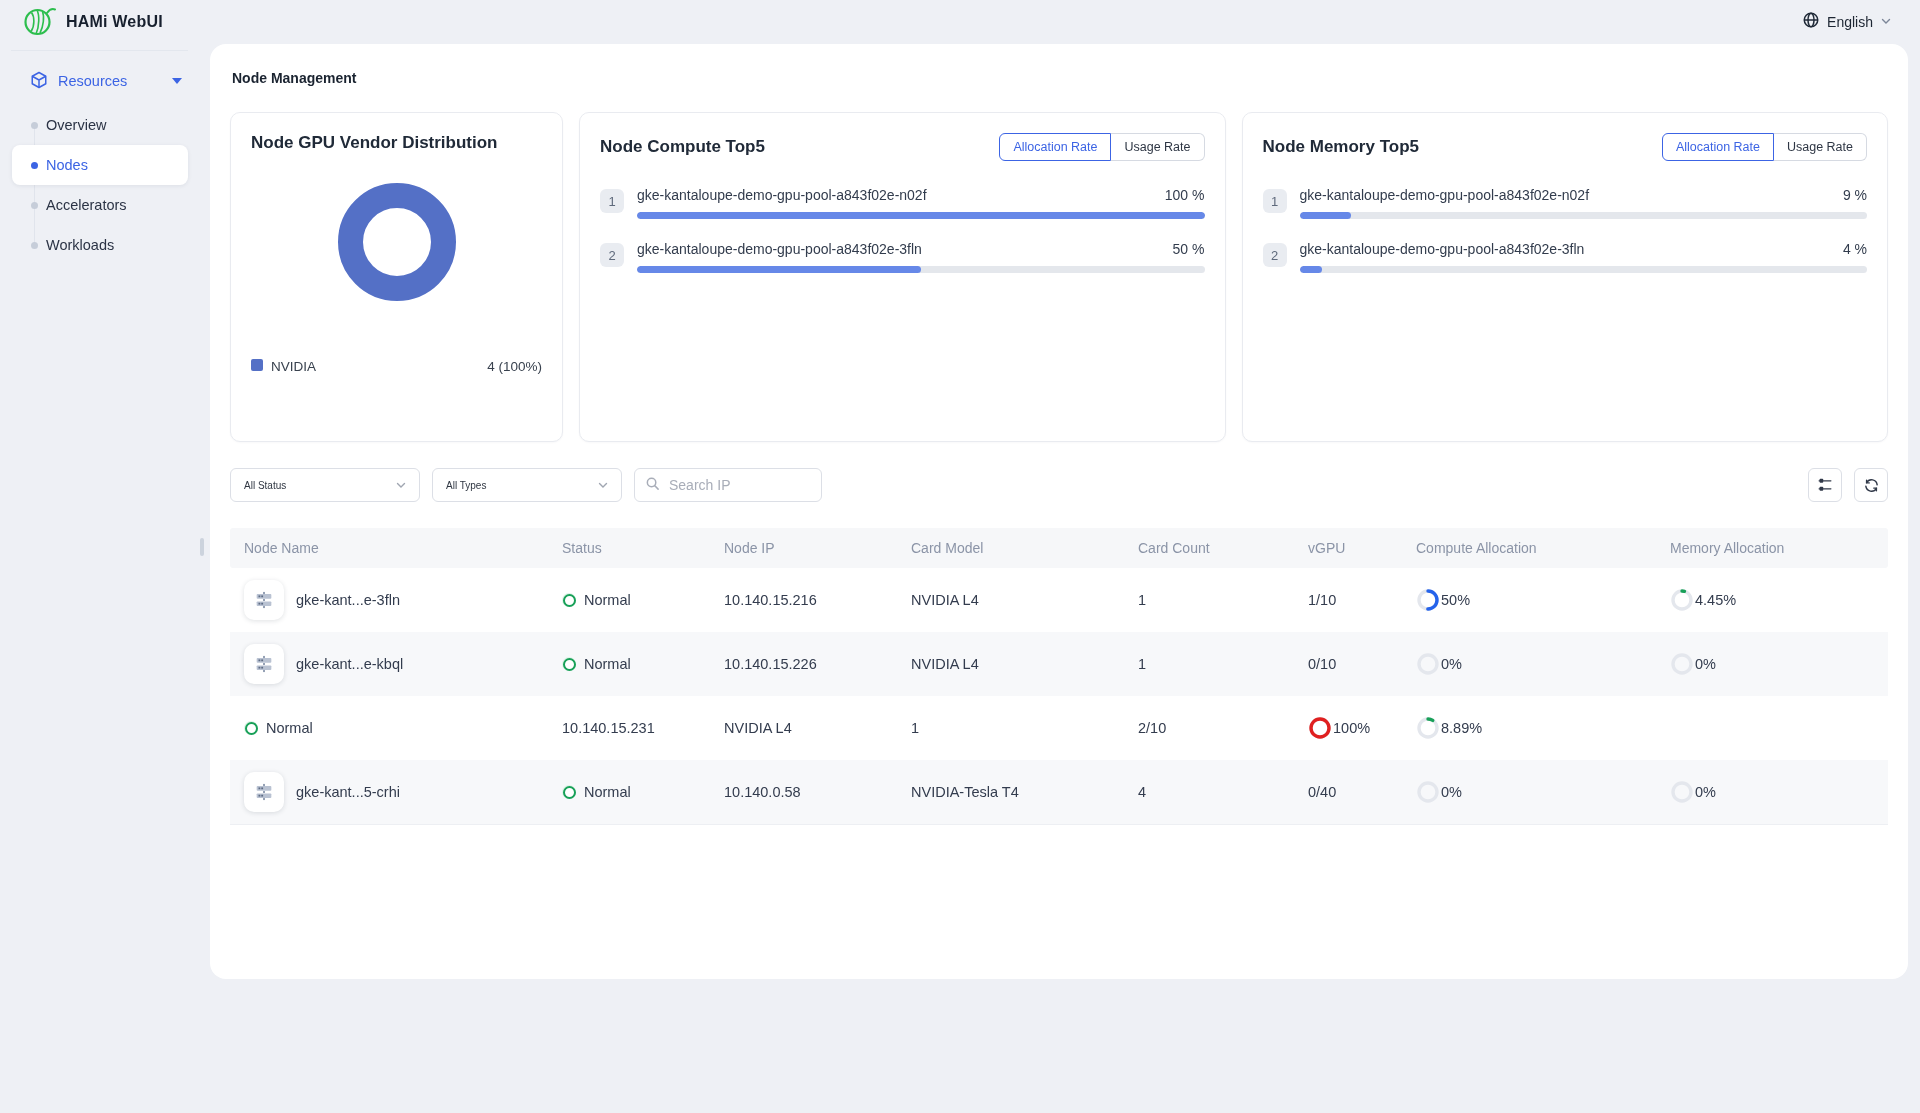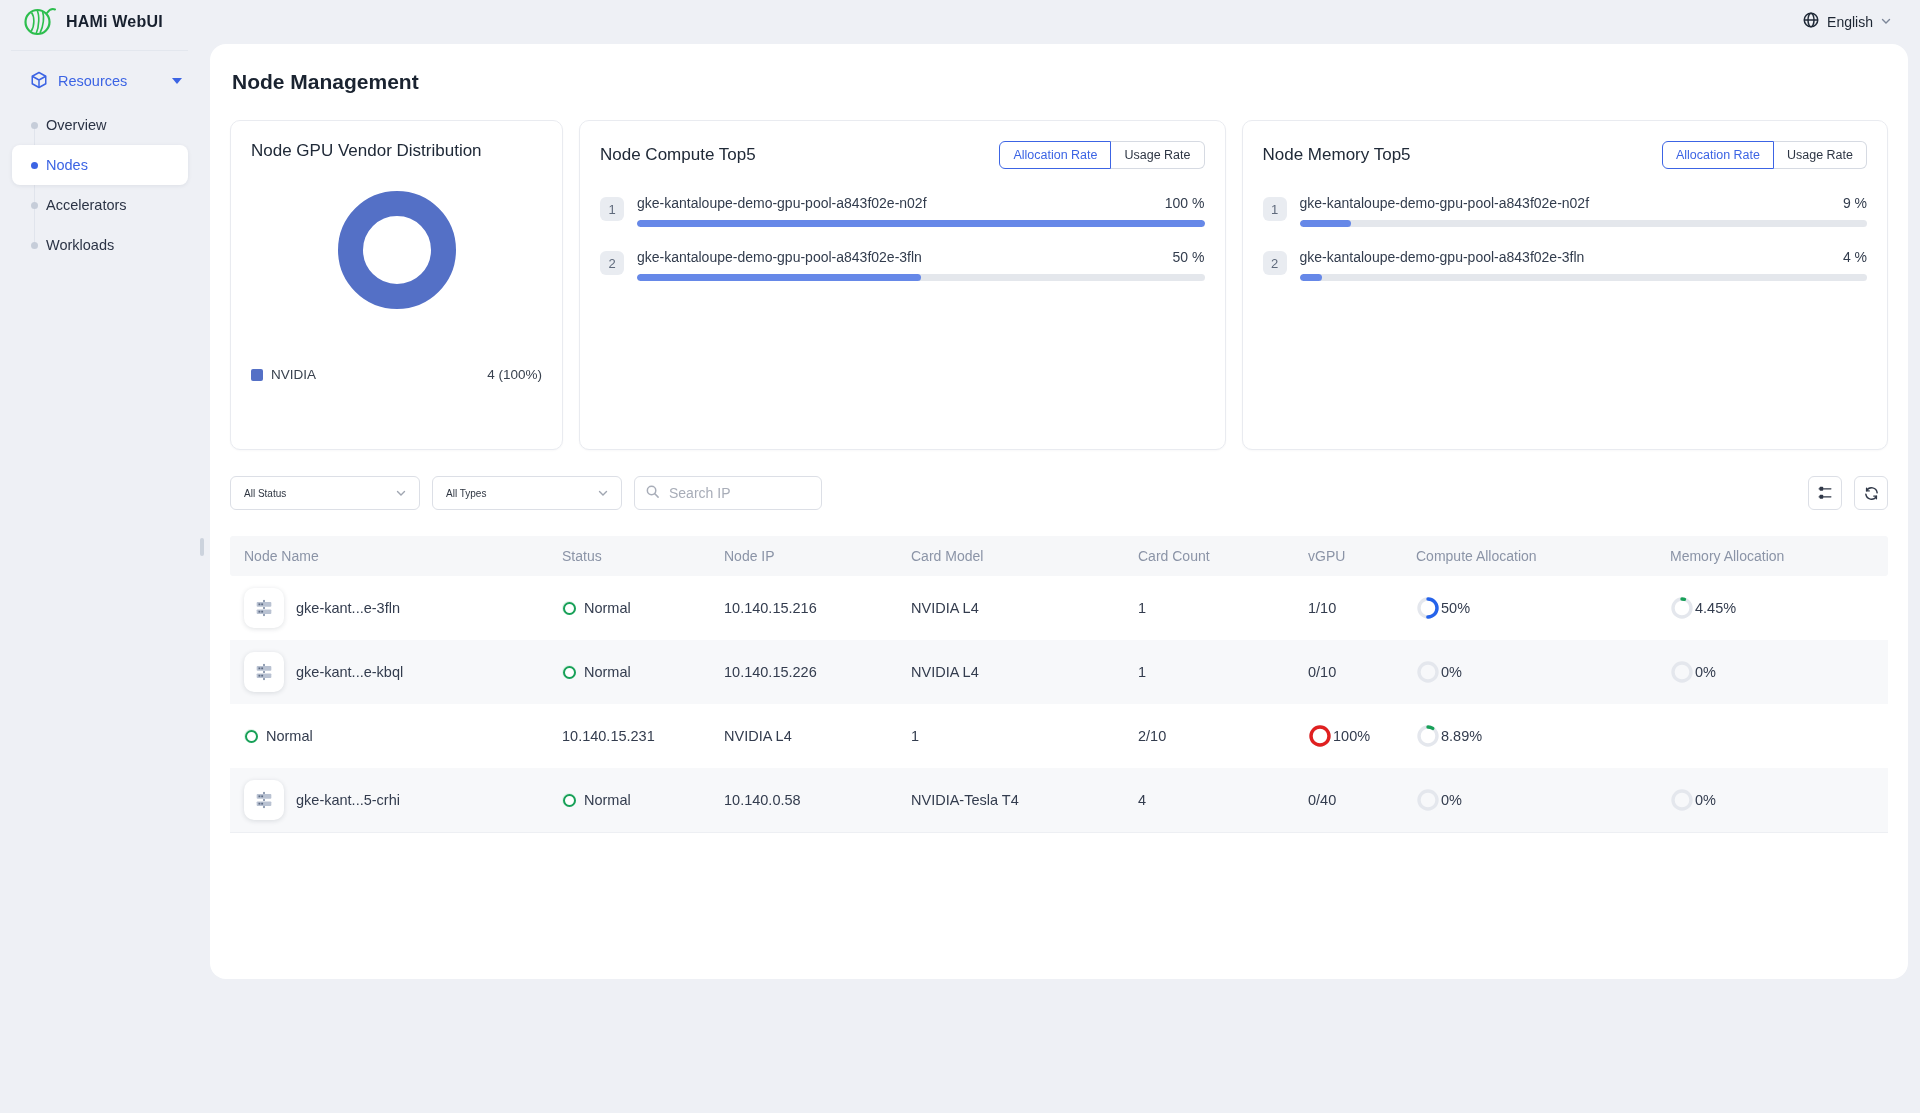--- a/index.html
+++ b/index.html
@@ -32,33 +32,33 @@
   .side-item { position:relative; height:40px; display:flex; align-items:center;
     margin:0 22px 0 12px; padding-left:34px; font-size:14.5px; color:#2b3345;
     cursor:pointer; border-radius:8px; }
   .side-item .side-dot { position:absolute; left:19px; width:7px; height:7px;
     border-radius:50%; background:#c6cdd9; }
   .side-item.active { background:#fff; color:var(--accent); box-shadow:0 1px 4px rgba(30,41,59,.08); }
   .side-item.active .side-dot { background:var(--accent); }
 
   .main { flex:1; background:#fff; border-radius:16px; margin:0 12px 14px 0;
     padding:20px; position:relative; overflow:hidden; }
-  .page-title { font-size:21px; font-weight:600; color:#1a2330; margin:6px 0 26px 2px; }
+  .page-title { font-size:14px; font-weight:600; color:#1a2330; margin:6px 0 26px 2px; }
 
   
   .cards { display:flex; gap:16px; }
   .card { border:1px solid #e9ebf0; border-radius:10px; background:#fff; height:330px;
     padding:20px; box-shadow:0 1px 2px rgba(30,41,59,.03); }
   .card-vendor { width:333px; flex:none; display:flex; flex-direction:column; }
   .card-top5 { flex:1; }
-  .card-title { font-size:17px; font-weight:400; color:#202a38; }
+  .card-title { font-size:17px; font-weight:700; color:#202a38; }
   .card-head { display:flex; align-items:center; justify-content:space-between; }
   .donut { width:68px; height:68px; box-sizing:content-box; border:25px solid var(--donut);
     border-radius:50%; margin:30px auto 0; }
-  .legend { margin-top:58px; display:flex; align-items:center; gap:8px;
+  .legend { margin-top:58px; display:flex; gap:8px;
     font-size:13.5px; color:#39424f; }
   .swatch { width:12px; height:12px; border-radius:2px; background:var(--donut); }
   .legend-value { margin-left:auto; }
 
   .toggle { display:flex; }
   .toggle-btn { height:28px; padding:0 13px; font-size:12.5px; background:#fff;
     border:1px solid #d6dae2; color:#2e3644; cursor:pointer; font-family:inherit; }
   .toggle-btn:first-child { border-radius:6px 0 0 6px; }
   .toggle-btn:last-child { border-radius:0 6px 6px 0; border-left:none; }
   .toggle-btn.active { border:1px solid var(--accent); color:var(--accent); border-left:1px solid var(--accent); }

